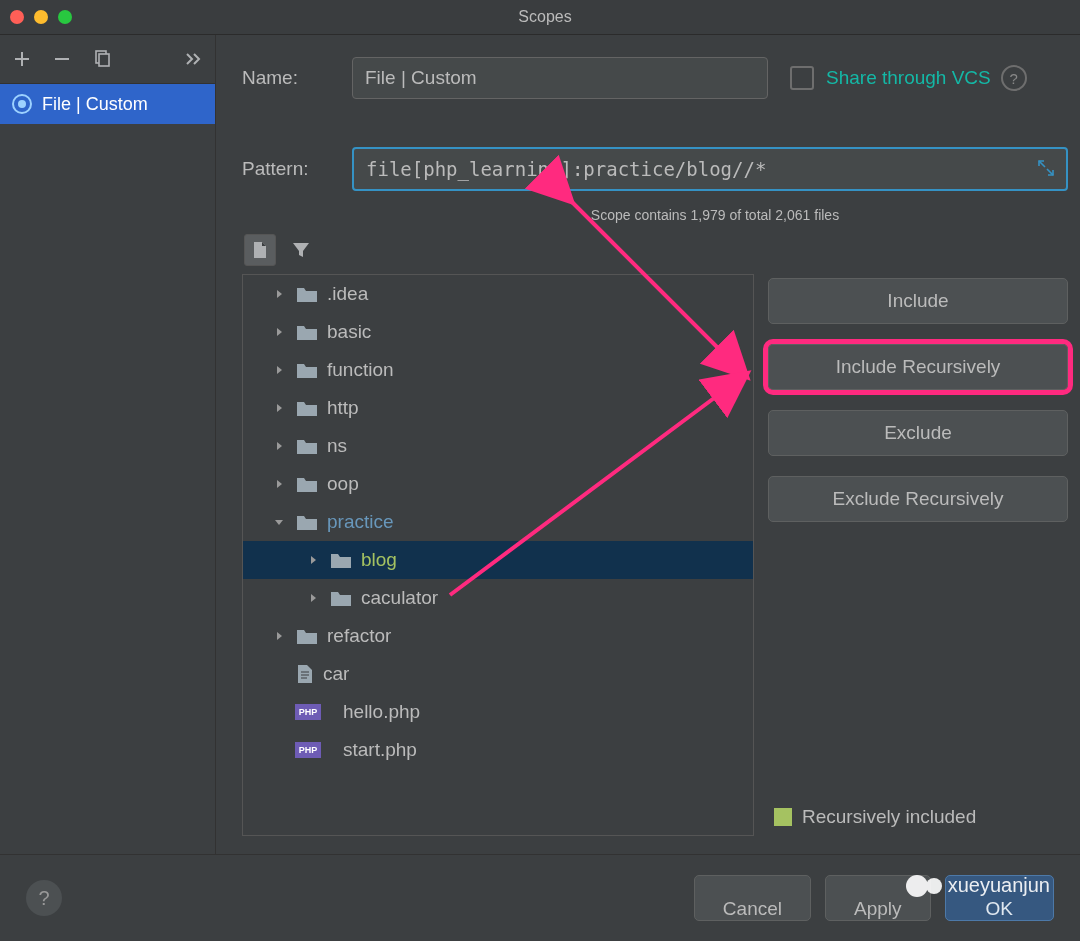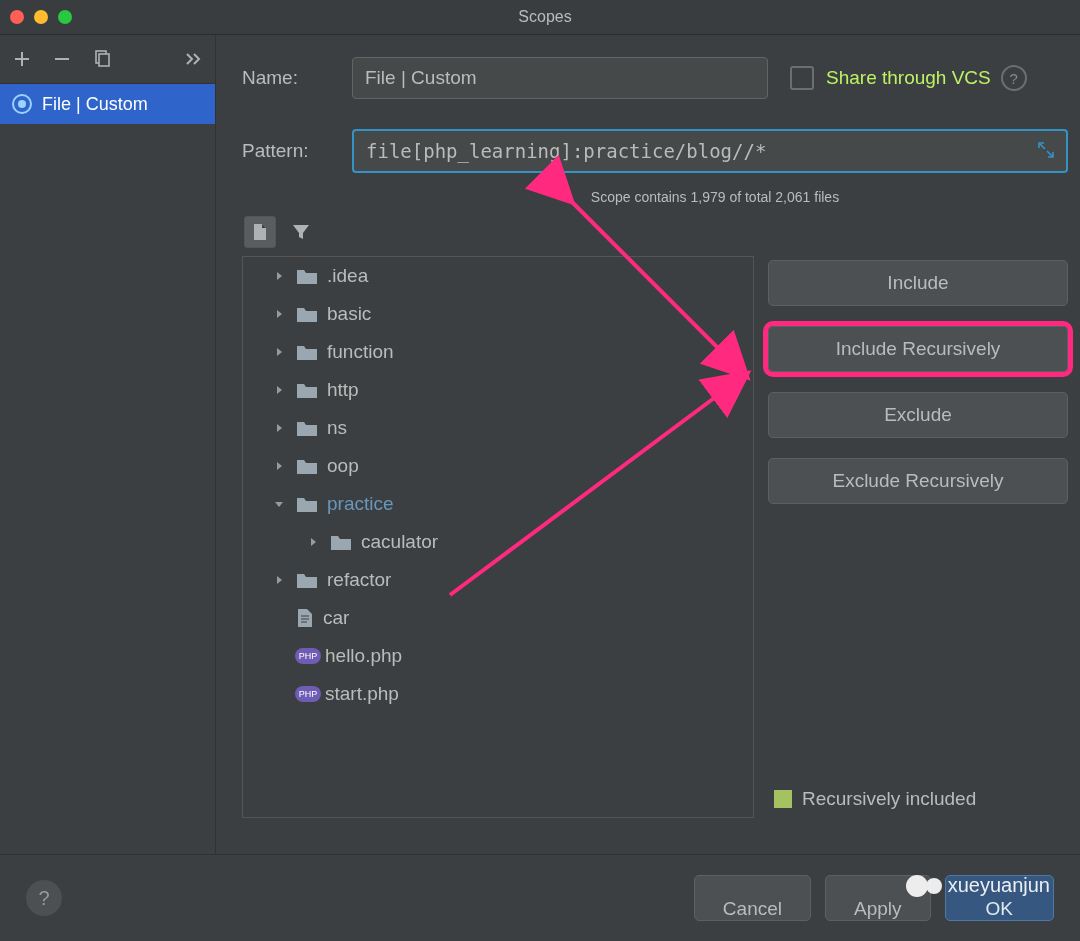--- a/index.html
+++ b/index.html
@@ -46,38 +46,38 @@
   .chev svg,.tool-icon svg{display:block;}
   .side-item{height:40px;display:flex;align-items:center;gap:10px;padding:0 12px;font-size:18px;color:#fff;}
   .side-item.sel{background:var(--sel-bg);}
   .radio{width:16px;height:16px;border:2px solid #9dd2ff;border-radius:50%;display:flex;align-items:center;justify-content:center;}
   .radio .inner{width:8px;height:8px;background:#9dd2ff;border-radius:50%;}
   
   .main{flex:1;padding:22px 12px 10px 26px;position:relative;}
   .row{display:flex;align-items:center;margin-bottom:18px;}
   .lbl{width:110px;color:#bbbbbb;font-size:19px;}
   .input{flex:1;height:40px;background:var(--input-bg);border:1px solid var(--input-border);border-radius:4px;color:#bbbbbb;font-size:19px;padding:0 12px;display:flex;align-items:center;}
-  .share{display:flex;align-items:center;gap:12px;margin-left:22px;color:#bef264;font-size:19px;text-align:center;}
+  .share{display:flex;align-items:center;gap:12px;margin-left:22px;color:#14b8a6;font-size:19px;text-align:center;}
   .cb{width:20px;height:20px;border:2px solid #6e6e6e;border-radius:3px;}
   .help{width:22px;height:22px;border:2px solid #6e6e6e;border-radius:50%;display:flex;align-items:center;justify-content:center;color:#888;font-size:15px;margin-left:10px;}
   .pattern-input{flex:1;height:40px;background:var(--input-bg);border:2px solid var(--pattern-border);border-radius:4px;font-family:Menlo,Consolas,monospace;font-size:19px;color:#bbbbbb;padding:0 12px;display:flex;align-items:center;justify-content:space-between;}
   .expand-ic{color:#3592c4;}
   .scope-info{text-align:center;margin: -4px 0 8px 120px;color:#bbbbbb;font-size:14px;line-height:1.5;}
   .tree-toolbar{display:flex;gap:14px;align-items:center;margin:4px 0 8px 2px;}
   .tt-icon{width:30px;height:30px;background:#5a5d5f;border:1px solid #555;border-radius:3px;display:flex;align-items:center;justify-content:center;}
   .filter-ic{width:22px;height:22px;display:flex;align-items:center;justify-content:center;}
   
   .tree-zone{display:flex;gap:14px;}
   .tree{width:510px;height:560px;border:1px solid #555;background:var(--tree-bg);overflow:auto;}
   .t-row{display:flex;align-items:center;height:38px;font-size:19px;color:#bbbbbb;}
   .t-row.sel{background:var(--row-sel);}
   .arrow{width:16px;margin:0 8px 0 0;display:flex;justify-content:center;color:#9a9a9a;}
   .folder-ic{width:24px;height:20px;margin-right:8px;display:flex;align-items:center;justify-content:center;}
   .file-ic{width:20px;height:22px;margin-right:8px;display:flex;align-items:center;justify-content:center;}
-  .php-ic{width:26px;height:16px;margin-right:4px;background:var(--php);border-radius:8px;color:#fff;font-size:9px;font-weight:normal;display:flex;align-items:center;justify-content:center;}
+  .php-ic{width:26px;height:16px;margin-right:22px;background:var(--php);border-radius:0;color:#fff;font-size:9px;font-weight:bold;display:flex;align-items:center;justify-content:center;}
   .d1{padding-left:28px;} .d2{padding-left:62px;}
   .txt-blue{color:var(--blue-folder);}
   .txt-green{color:var(--green-folder);}
   
   .actions{flex:1;display:flex;flex-direction:column;gap:20px;padding-top:4px;}
   .act-btn{height:44px;background:var(--btn-bg);border:1px solid var(--btn-border);border-radius:5px;display:flex;align-items:center;justify-content:center;color:#bbbbbb;font-size:19px;}
   .act-btn.hl{outline:5px solid var(--highlight-pink);}
   .legend{margin-top:auto;margin-bottom:8px;display:flex;flex-direction:column;gap:14px;padding-left:6px;}
   .lg-row{display:flex;align-items:center;gap:10px;font-size:19px;color:#bbbbbb;}
   .sw{width:18px;height:18px;}
@@ -149,21 +149,21 @@
         <div class="input" style="max-width:390px">
           <span>File | Custom</span>
         </div>
         <div class="share">
           <span class="cb"></span>
           <span>Share through VCS</span>
         </div>
         <span class="help">?</span>
       </div>
 
-      <div class="row" style="margin-top:30px">
+      <div class="row" style="margin-top:48px">
         <div class="lbl">Pattern:</div>
         <div class="pattern-input">
           <span>file[php_learning]:practice/blog//*</span>
           <span class="expand-ic">
             <svg width="16" height="16" viewBox="0 0 16 16">
                 <path d="M1 6V1h5M15 10v5h-5" stroke="#3592c4" stroke-width="1.6" fill="none"></path>
                 <path d="M1 1l6 6M15 15l-6-6" stroke="#3592c4" stroke-width="1.6"></path>
               </svg>
           </span>
         </div>
@@ -272,20 +272,33 @@
                 <svg width="12" height="12" viewBox="0 0 12 12">
                   <path d="M2 4l4 5 4-5z" fill="#9a9a9a"></path>
                 </svg>
               </span>
               <span class="folder-ic">
                 <svg width="22" height="18" viewBox="0 0 22 18">
                   <path d="M1 3h7l2 3h11v11H1z" fill="#9aa7b0"></path>
                 </svg>
               </span>
               <span class="txt-blue">practice</span>
+            </div>
+            <div class="t-row d2 sel">
+              <span class="arrow">
+                <svg width="12" height="12" viewBox="0 0 12 12">
+                  <path d="M4 2l5 4-5 4z" fill="#9a9a9a"></path>
+                </svg>
+              </span>
+              <span class="folder-ic">
+                <svg width="22" height="18" viewBox="0 0 22 18">
+                  <path d="M1 3h7l2 3h11v11H1z" fill="#9aa7b0"></path>
+                </svg>
+              </span>
+              <span class="txt-green">blog</span>
             </div>
             <div class="t-row d2">
               <span class="arrow">
                 <svg width="12" height="12" viewBox="0 0 12 12">
                   <path d="M4 2l5 4-5 4z" fill="#9a9a9a"></path>
                 </svg>
               </span>
               <span class="folder-ic">
                 <svg width="22" height="18" viewBox="0 0 22 18">
                   <path d="M1 3h7l2 3h11v11H1z" fill="#9aa7b0"></path>

